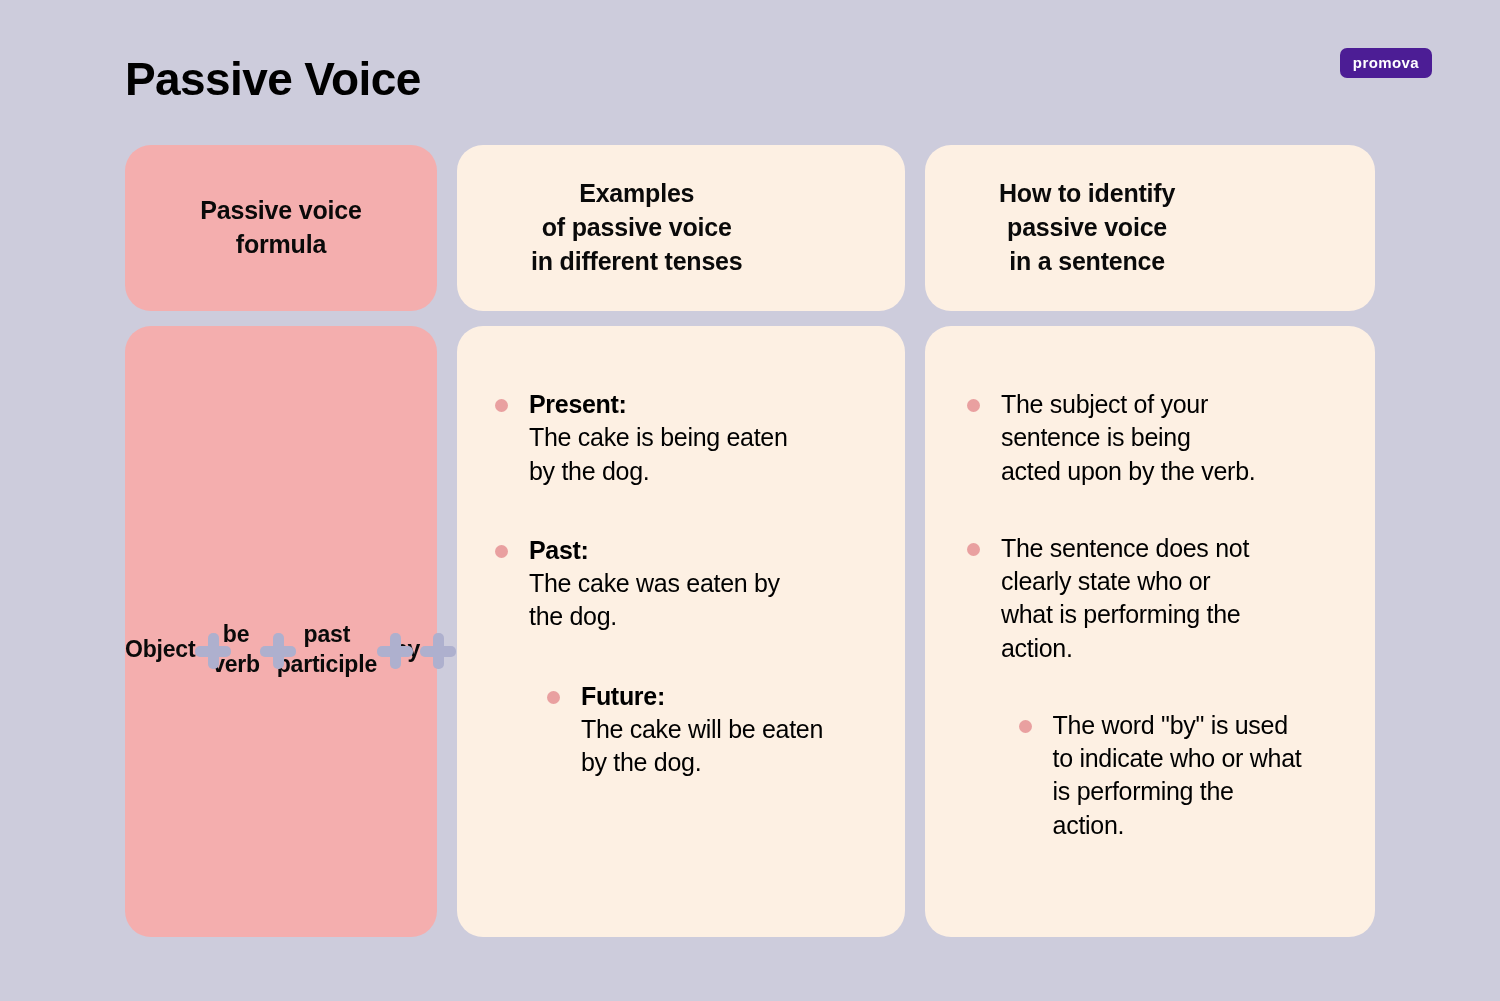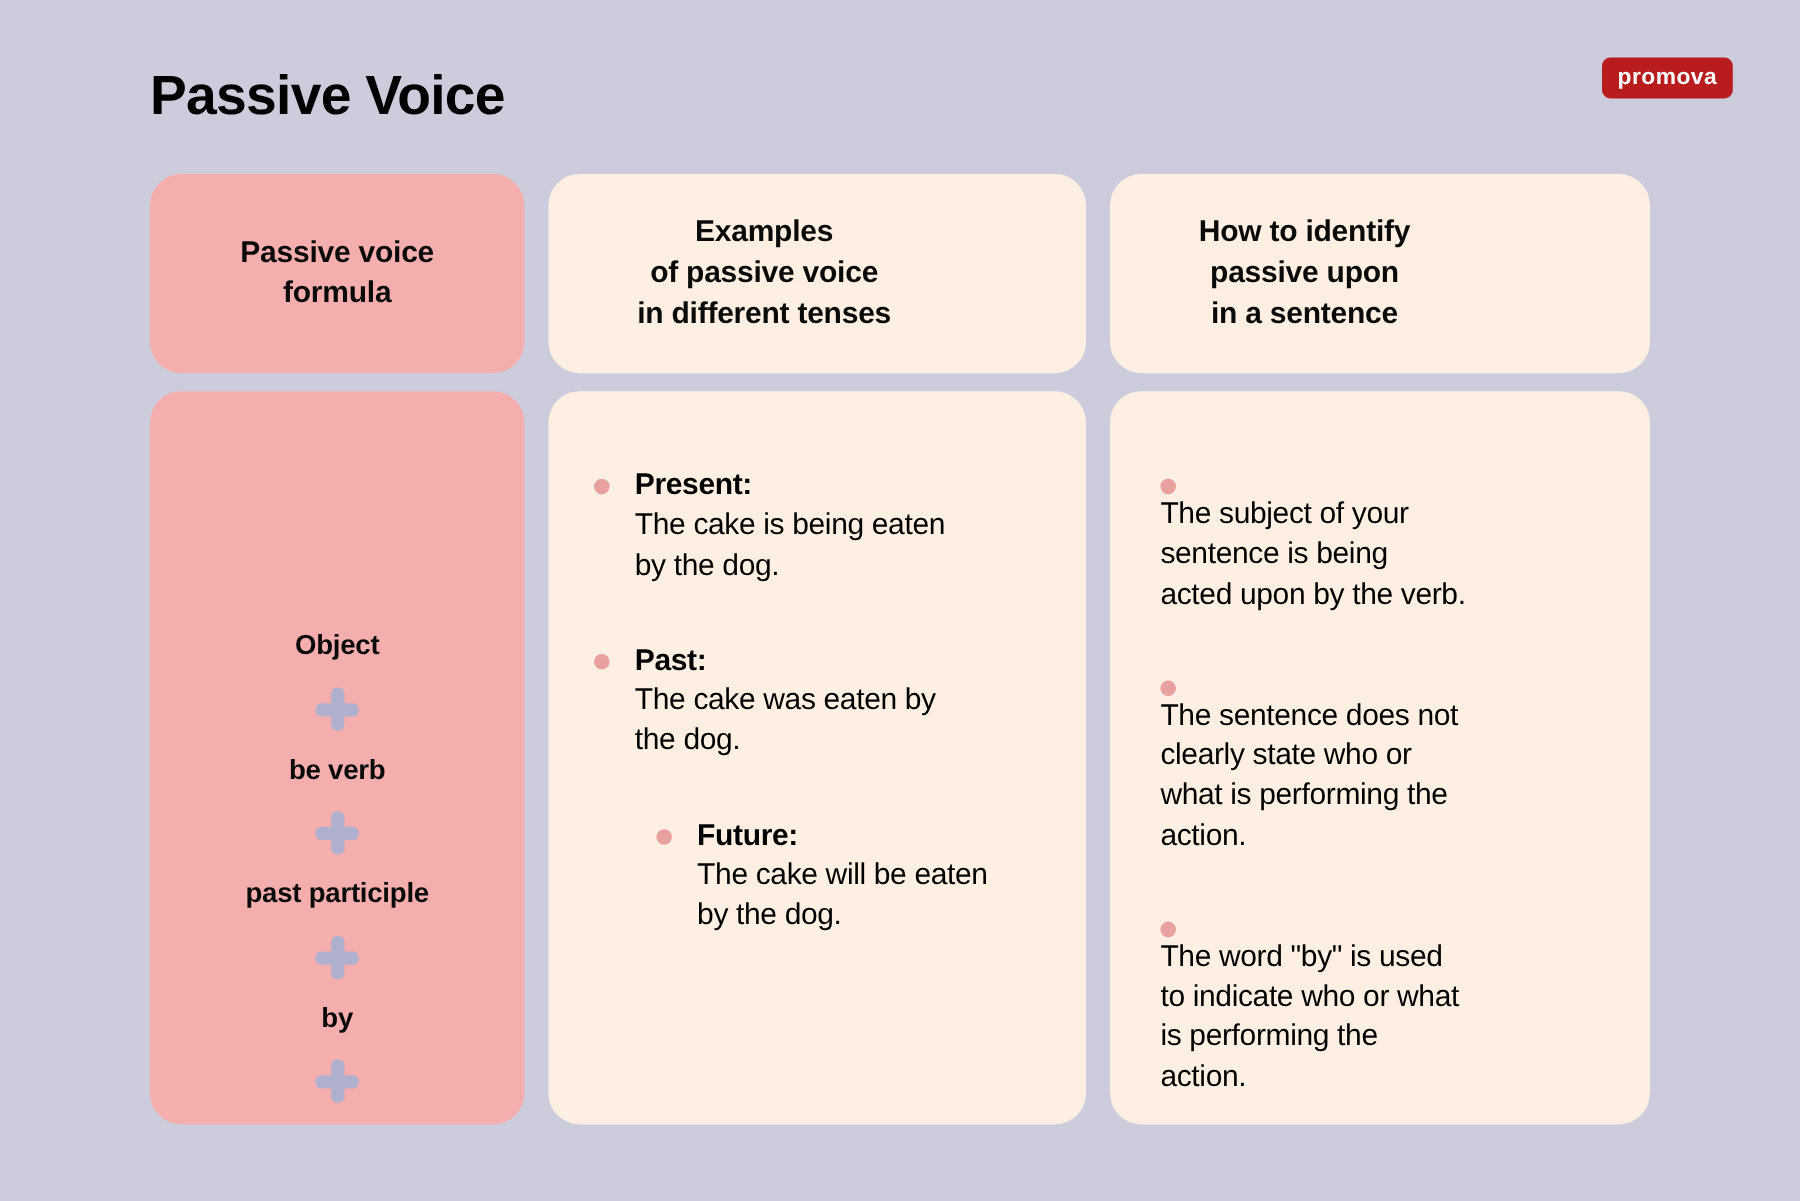--- a/index.html
+++ b/index.html
@@ -25,27 +25,27 @@
     top: 54px;
     font-size: 46px;
     font-weight: bold;
     letter-spacing: -0.6px;
     color: #000000;
     line-height: 1.1;
   }
 
   .brand-logo {
     position: absolute;
-    right: 56px;
+    right: 68px;
     top: 48px;
-    background: #b91c1c;
+    background: #4c1d95;
     border-radius: 7px;
     padding: 7px 13px 8px 13px;
     color: #ffffff;
-    font-size: 19px;
+    font-size: 15px;
     font-weight: bold;
     letter-spacing: 0.4px;
     line-height: 1;
   }
 
   
   .board {
     position: absolute;
     left: 125px;
     top: 145px;
@@ -80,23 +80,23 @@
   }
   .head-card.lefted {
     padding-left: 74px;
     text-align: center;
   }
   .head-card .head-text { white-space: pre-line; }
 
   
   .formula-body {
     display: flex;
-    flex-direction: column;
+    flex-direction: row;
     align-items: center;
-    justify-content: flex-end;
+    justify-content: center;
     padding-top: 36px;
   }
   .formula-term {
     font-size: 23px;
     font-weight: bold;
     text-align: center;
     line-height: 1.28;
     white-space: pre-line;
     letter-spacing: -0.2px;
   }
@@ -151,21 +151,21 @@
   .bullet-label {
     display: block;
     font-weight: bold;
   }
   .bullet-sentence {
     display: block;
     font-weight: normal;
     white-space: pre-line;
   }
   .col3 .list-body { padding-left: 42px; padding-right: 22px; }
-  .col3 .bullet-item { margin-bottom: 44px; flex-direction: column; }
+  .col3 .bullet-item { margin-bottom: 44px; }
   .col3 .bullet-sentence { white-space: pre-line; }
 </style>
 </head>
 <body>
 
 <div class="page-title">Passive Voice</div>
 
 <div class="brand-logo">promova</div>
 
 <div class="board">
@@ -176,21 +176,21 @@
   </div>
 
   <div class="card cream head-card lefted">
     <span class="head-text">Examples
 of passive voice
 in different tenses</span>
   </div>
 
   <div class="card cream head-card lefted">
     <span class="head-text">How to identify
-passive upon
+passive voice
 in a sentence</span>
   </div>
 
   <div class="card pink formula-body">
 
     <div class="formula-term">Object</div>
     <div class="plus-icon"></div>
 
     <div class="formula-term">be verb</div>
     <div class="plus-icon"></div>

